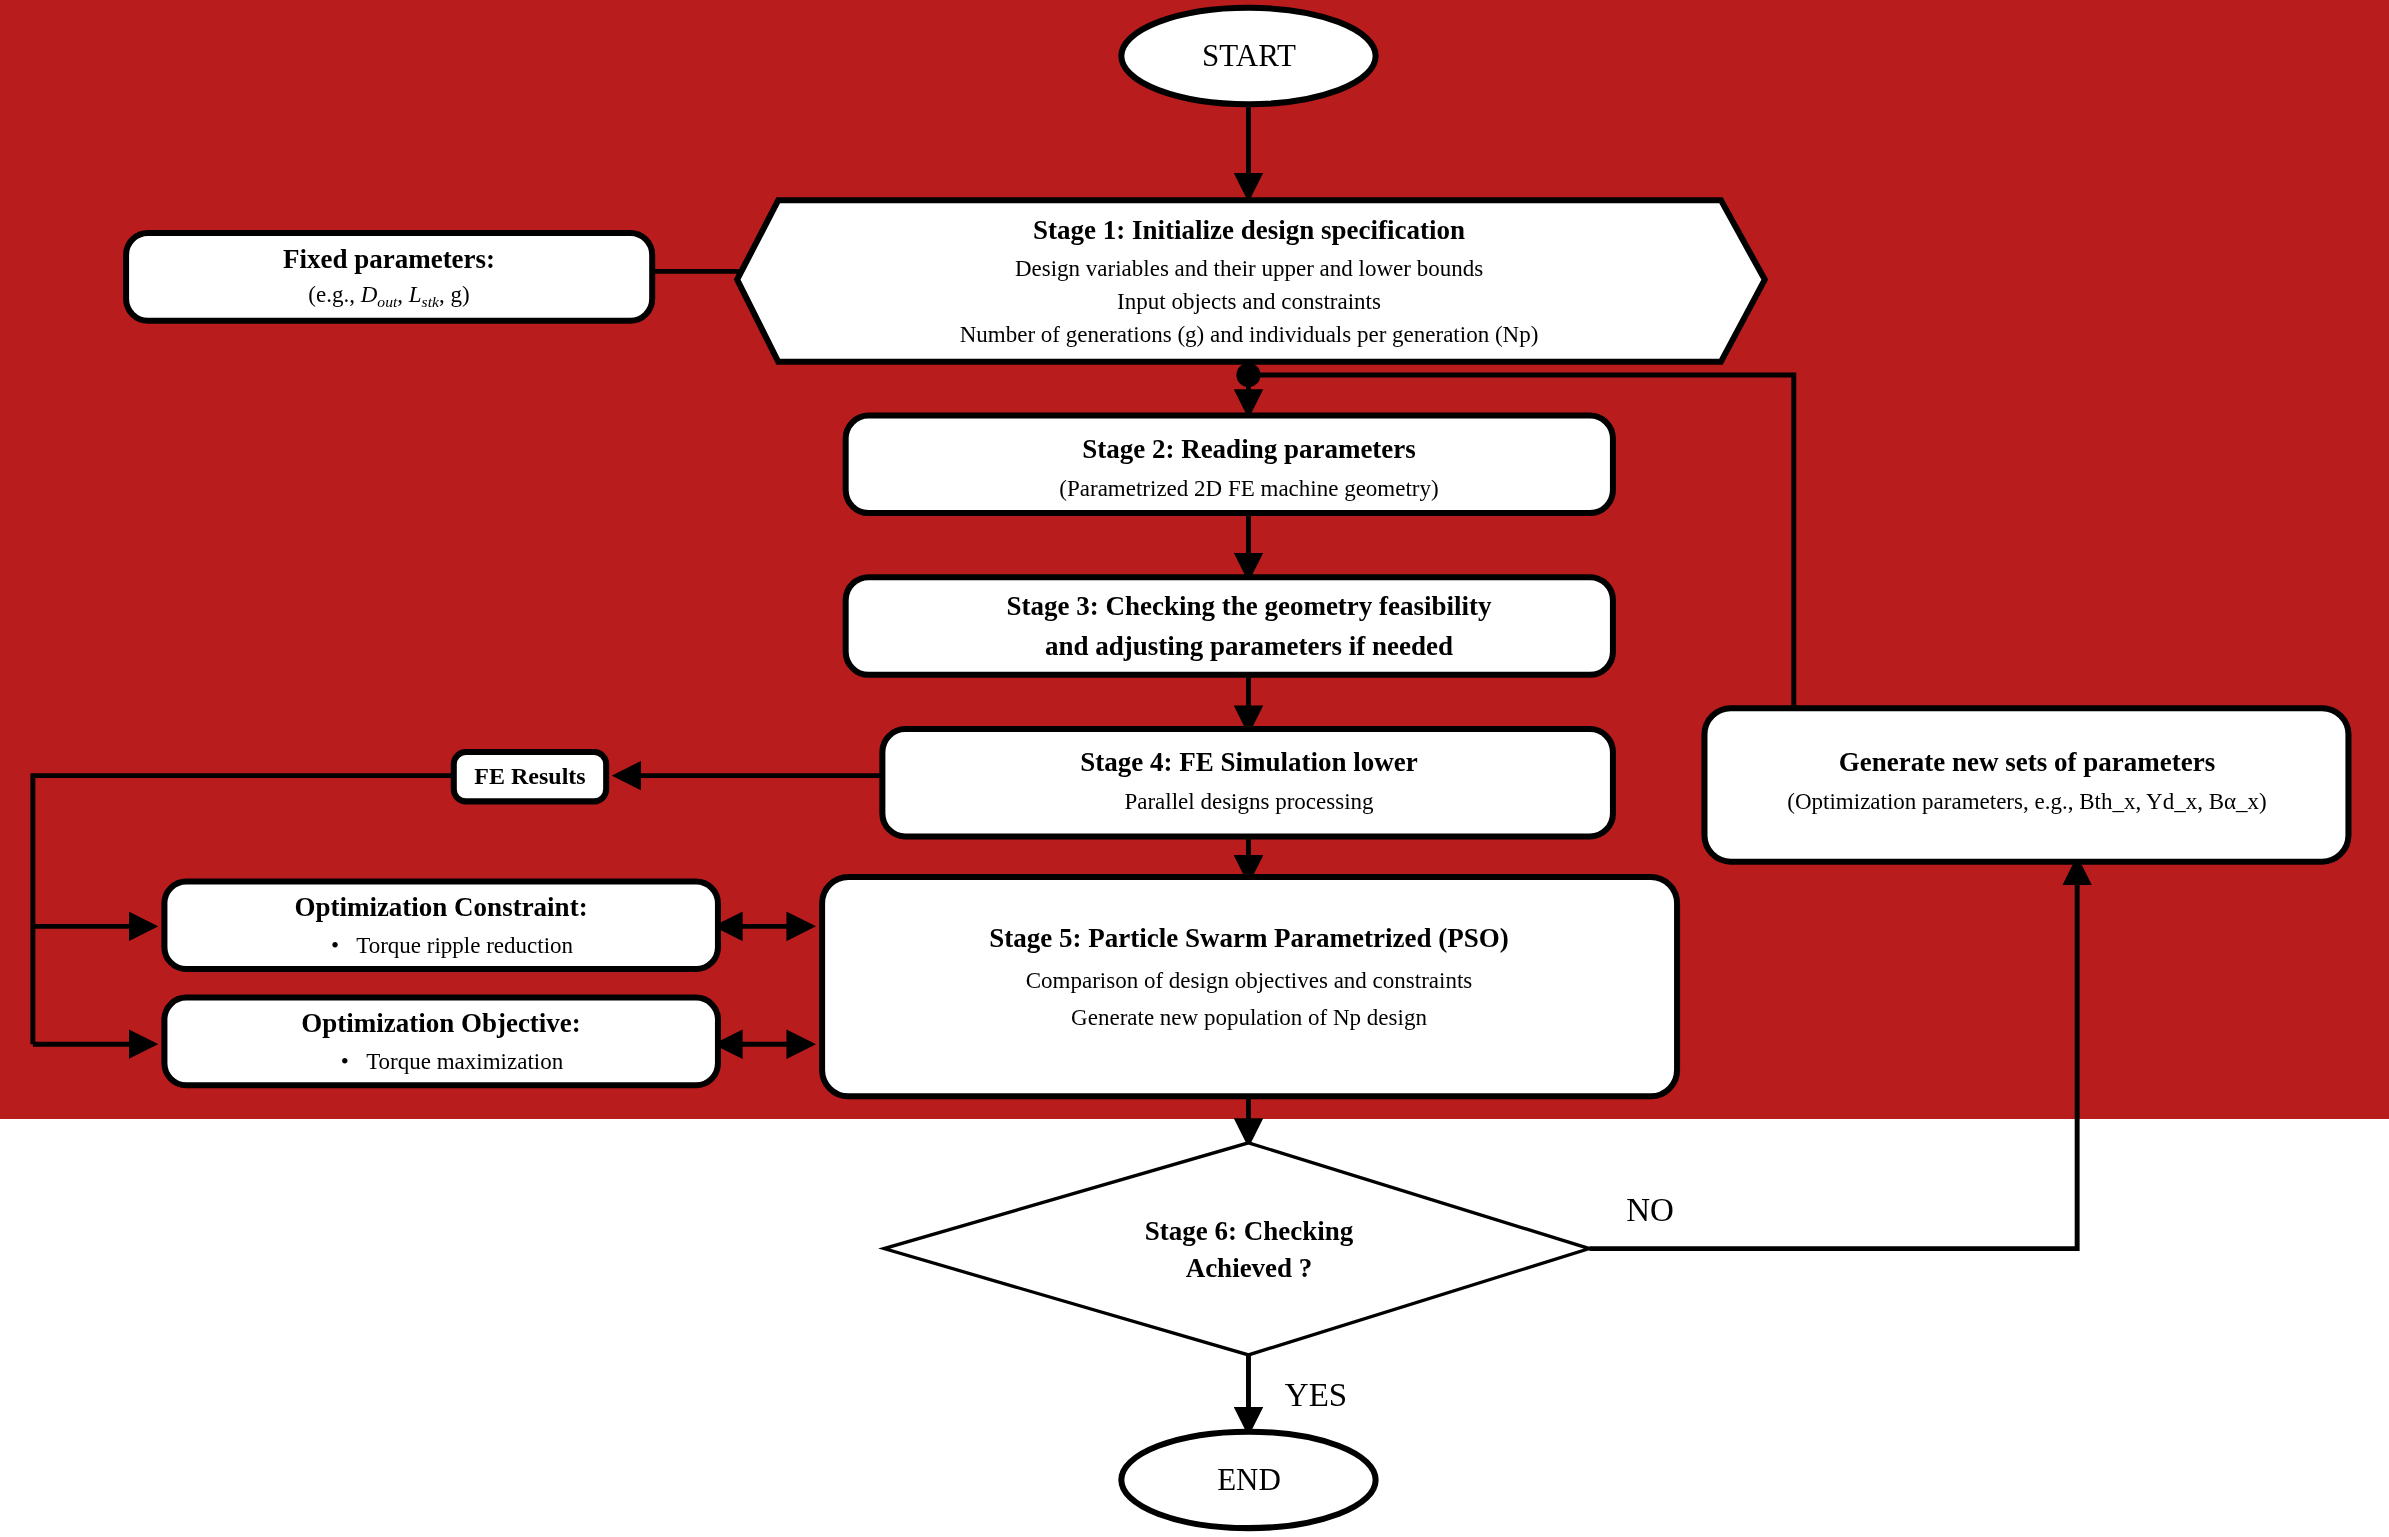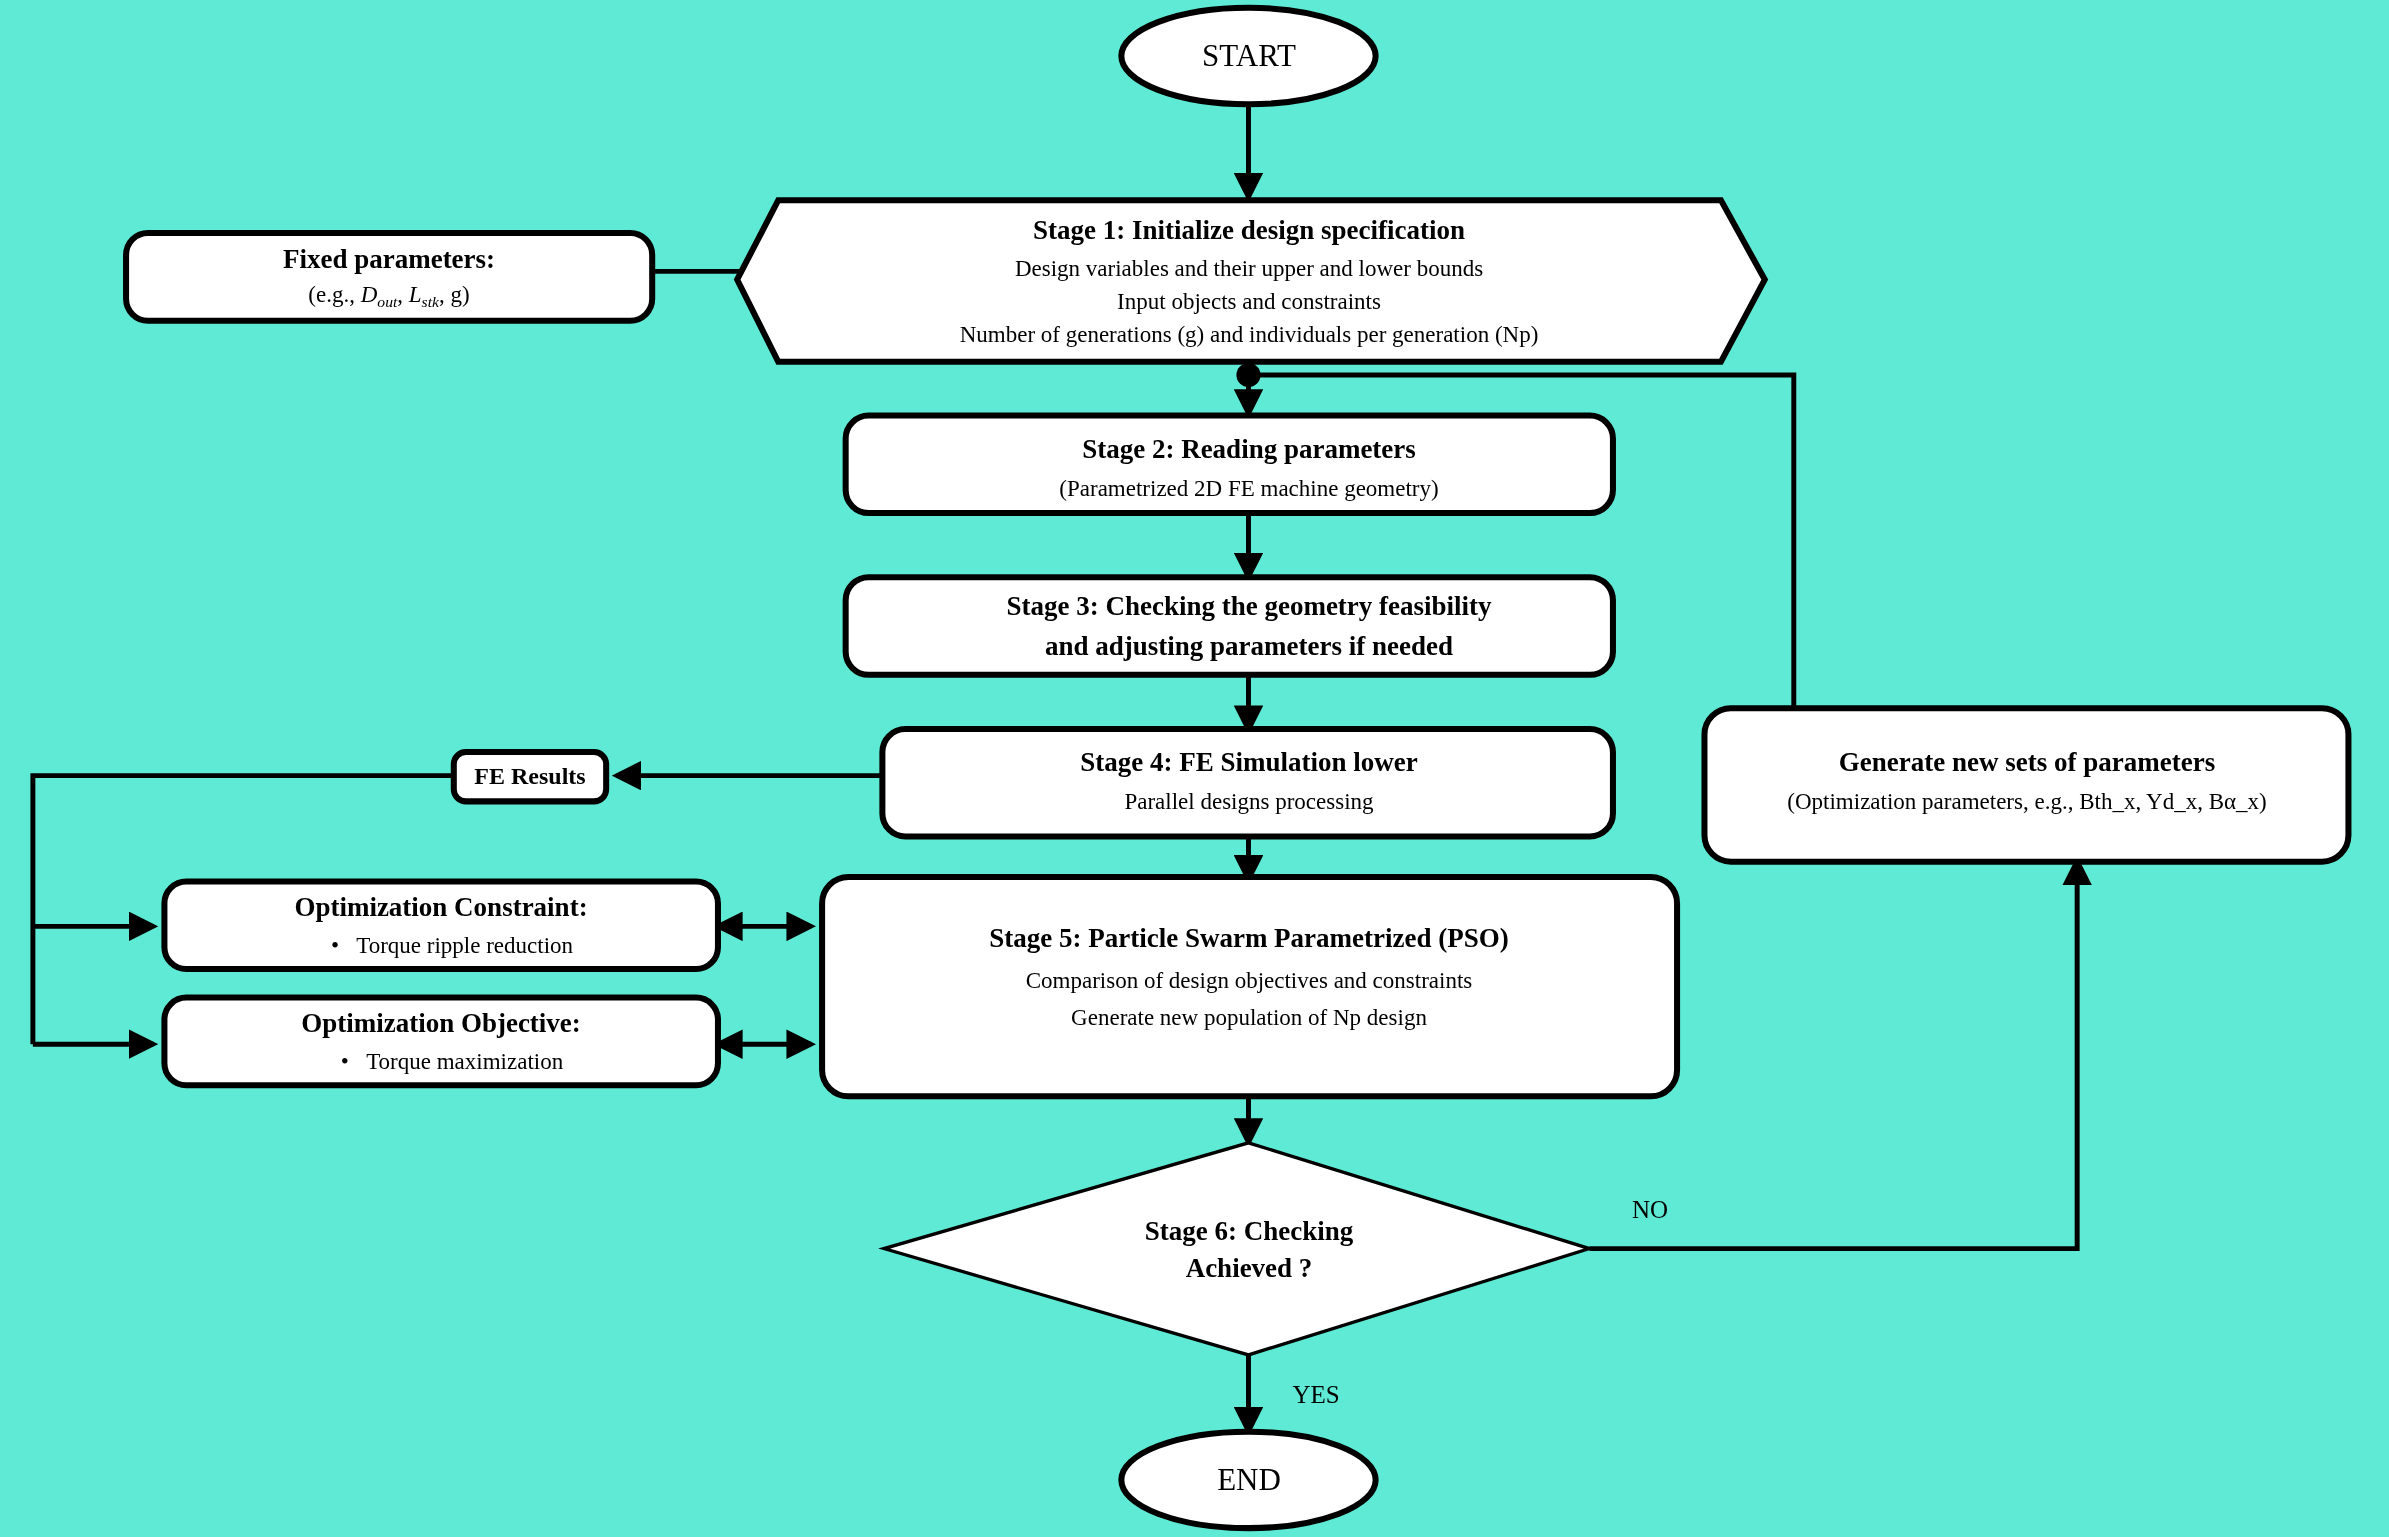--- a/index.html
+++ b/index.html
@@ -1,29 +1,29 @@
 <!DOCTYPE html>
 <html style="font-size:8.8px"><head>
 <meta charset="utf-8">
 <style>
   html,body{margin:0;padding:0;background:#ffffff;}
   body{width:2389px;height:1537px;overflow:hidden;
        font-family:"Liberation Serif","DejaVu Serif",serif;}
-  #stage{position:relative;width:2389px;height:1537px;background:#5eead4;}
+  #stage{position:relative;width:2389px;height:1119px;background:#b91c1c;}
   svg{position:absolute;top:0;left:0;width:2389px;height:1537px;}
   .shape{fill:#ffffff;stroke:#000000;}
   .thick{stroke-width:11;}
   .thin{stroke-width:6;}
   .conn{stroke:#000000;fill:none;stroke-width:9;}
   .lbl{position:absolute;text-align:center;color:#000;line-height:1.22;
        white-space:nowrap;}
   .t-title{font-size:27px;font-weight:bold;}
   .t-sub{font-size:23px;}
   .t-term{font-size:31px;}
-  .t-flag{font-size:25px;}
+  .t-flag{font-size:33px;}
   .t-small{font-size:24px;font-weight:bold;}
   .ctr{transform:translate(-50%,-50%);}
   sub{font-size:0.68em;}
   .ital{font-style:italic;}
 </style>
 </head>
 <body>
 
 <div id="stage">
 

